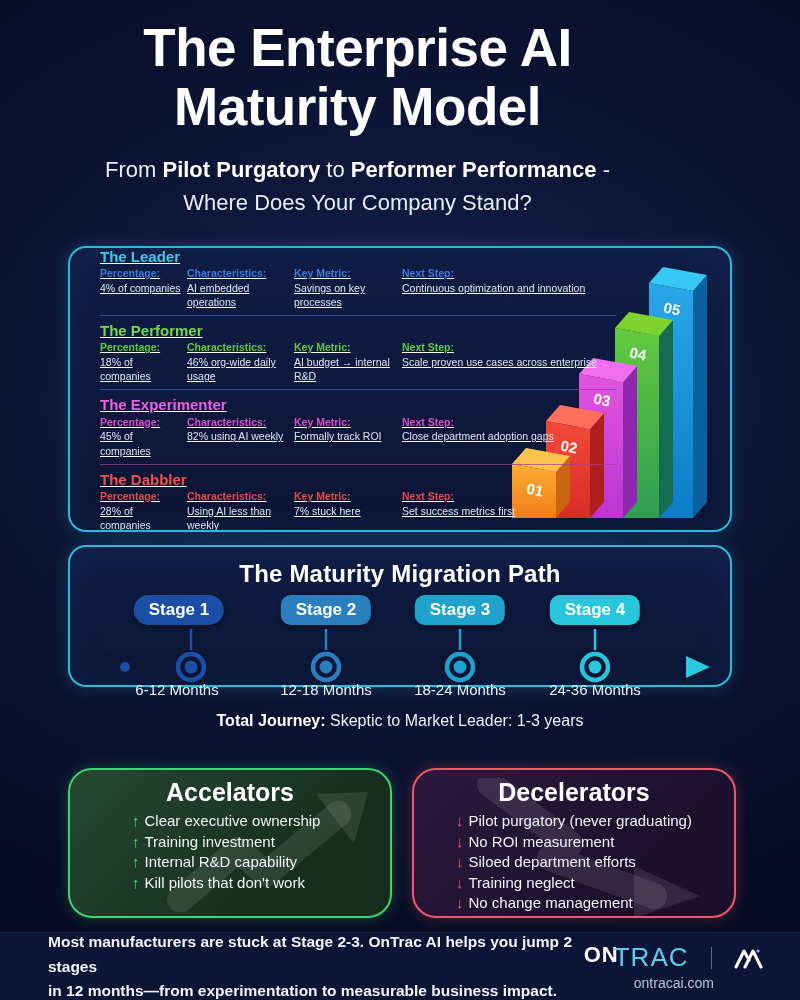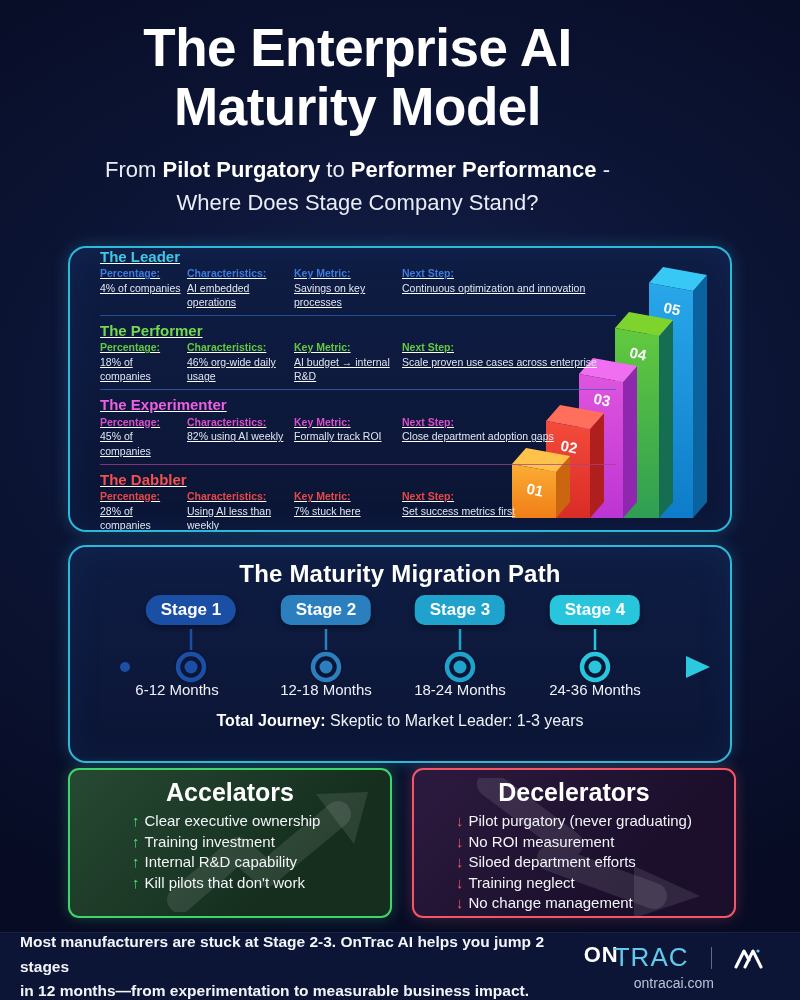--- a/index.html
+++ b/index.html
@@ -30,54 +30,54 @@
   .rows{ position:relative; z-index:2; padding:0 0 0 30px; width:600px;text-decoration:underline; }
   .level-row h3{ font-size:15px; font-weight:bold; color:var(--heading,#3fc9e8); line-height:1.15; margin-bottom:2px; }
   .cols{ display:grid; grid-template-columns:87px 107px 108px auto; column-gap:0; }
   .cols .lbl{ font-size:10.5px; font-weight:bold; color:var(--label,#3d7be0); line-height:1.3; }
   .cols .val{ font-size:10.5px; color:#dfe5f2; line-height:1.35; padding-right:6px; }
   .divider{ height:1px; width:516px; margin:6px 0 6px 0; background:var(--divider,#2b5fb0); opacity:.75; }
   .level-row:last-child .divider{ display:none; }
   #bar-chart{ position:absolute; left:422px; top:8px; z-index:1; }
   #bar-chart text{ font-family:"Liberation Sans",sans-serif; font-size:15px; font-weight:bold; fill:#fff; }
   
-  #path-panel{ left:68px; top:545px; width:664px; height:218px; }
+  #path-panel{ left:68px; top:545px; width:664px; height:142px; }
   #path-panel h2{ text-align:center; margin-top:13px; font-size:24px; font-weight:bold; color:#fff; letter-spacing:.2px; }
   .stage-pill{
     position:absolute; top:48px; transform:translateX(-50%);
     background:var(--c,#1b4fa5); color:#fff; font-size:17px; font-weight:bold;
     padding:5px 15px; border-radius:10px; white-space:nowrap;
     box-shadow:0 2px 6px rgba(0,0,0,.4);
   }
   #timeline{ position:absolute; left:0; top:80px; }
   .months{ position:absolute; top:134px; transform:translateX(-50%); font-size:15px; color:#eef1f8; white-space:nowrap; }
   .total{ position:absolute; top:165px; width:100%; text-align:center; font-size:16px; color:#eef1f8; }
   .total b{ color:#fff; }
   
-  .factor-panel{ position:absolute; top:768px; width:324px; height:150px; border-radius:11px; overflow:hidden; }
+  .factor-panel{ position:absolute; top:768px; width:324px; height:150px; border-radius:24px; overflow:hidden; }
   #accel-panel{ left:68px; border:2px solid #3fd56e;
      background:linear-gradient(135deg,#274933 0%, #152e1e 70%);
      box-shadow:0 0 14px rgba(63,213,110,.28); }
   #decel-panel{ left:412px; border:2px solid #f2566b;
      background:linear-gradient(135deg,#2c1a3e 0%, #1b0f2c 70%);
      box-shadow:0 0 14px rgba(242,86,107,.28); }
   .factor-panel h2{ position:relative; z-index:2; text-align:center; margin-top:8px; font-size:25px; font-weight:bold; color:#fff; }
   .factor-list{ position:relative; z-index:2; list-style:none; margin-top:4px; padding-left:62px; }
   #decel-panel .factor-list{ padding-left:42px; }
   .factor-list li{ font-size:15px; line-height:1.37; color:#f2f4f8; white-space:nowrap; }
   .factor-list .arr{ font-weight:bold; margin-right:5px; }
   #accel-panel .arr{ color:#4ade80; }
   #decel-panel .arr{ color:#f4556a; }
   .watermark{ position:absolute; z-index:1; opacity:1; }
   
   .footer{
     position:absolute; left:0; top:932px; width:800px; height:68px;
     background:#0d1537; border-top:1px solid rgba(255,255,255,.05);
     display:flex; align-items:center; justify-content:space-between;
-    padding:0 36px 0 20px;
+    padding:0 36px 0 48px;
   }
   .footer .msg{ font-size:15.5px; font-weight:bold; color:#f2f5fa; line-height:1.55; }
   .logo-block{ text-align:center; }
   .logo-row{ display:flex; align-items:center; justify-content:center; gap:22px; }
   .logo-on{ font-size:22px; font-weight:bold; color:#fff; letter-spacing:1px; }
   .logo-trac{ font-size:26px; font-weight:400; color:#62c9ec; letter-spacing:1px; margin-left:-5px; }
   .logo-sep{ width:1.5px; height:22px; background:#5b6b8c; }
   .logo-site{ margin-top:2px; font-size:14px; color:#b9c2d8; }
 </style>
 </head>
@@ -85,21 +85,21 @@
 
 <div class="page">
 
   <div class="hdr">
     <h1>
       <span>The Enterprise AI</span><br>
       <span>Maturity Model</span>
     </h1>
     <div class="subtitle">
       <span>From </span><b>Pilot Purgatory</b><span> to </span><b>Performer Performance</b><span> -</span><br>
-      <span>Where Does Stage Company Stand?</span>
+      <span>Where Does Your Company Stand?</span>
     </div>
   </div>
 
   <section class="panel cyan" id="levels-panel">
 
     <svg id="bar-chart" width="240" height="276" viewBox="0 0 240 276">
       <defs>
         <linearGradient id="gradB0" x1="0" y1="0" x2="0" y2="1">
             <stop offset="0" stop-color="#fbad33"></stop>
             <stop offset="1" stop-color="#f07e18"></stop>
@@ -247,21 +247,21 @@
         </div>
 
       </div>
 
     </div>
   </section>
 
   <section class="panel cyan" id="path-panel">
     <h2>The Maturity Migration Path</h2>
 
-    <div class="stage-pill" style="left: 121px; border-radius: 15px; --c: #1b4fa5;">Stage 1</div>
+    <div class="stage-pill" style="left: 109px; border-radius: 15px; --c: #1b4fa5;">Stage 1</div>
     <div class="stage-pill" style="left: 256px; --c: #2b7fbe;">Stage 2</div>
     <div class="stage-pill" style="left: 390px; --c: #1fa3cc;">Stage 3</div>
     <div class="stage-pill" style="left: 525px; --c: #27c6dd;">Stage 4</div>
 
     <svg id="timeline" width="664" height="76" viewBox="0 0 664 76">
       <defs>
         <linearGradient id="tlGrad" x1="0" y1="0" x2="1" y2="0">
           <stop offset="0" stop-color="#1b4fa5"></stop>
             <stop offset="1" stop-color="#27c6dd"></stop>
         </linearGradient>

